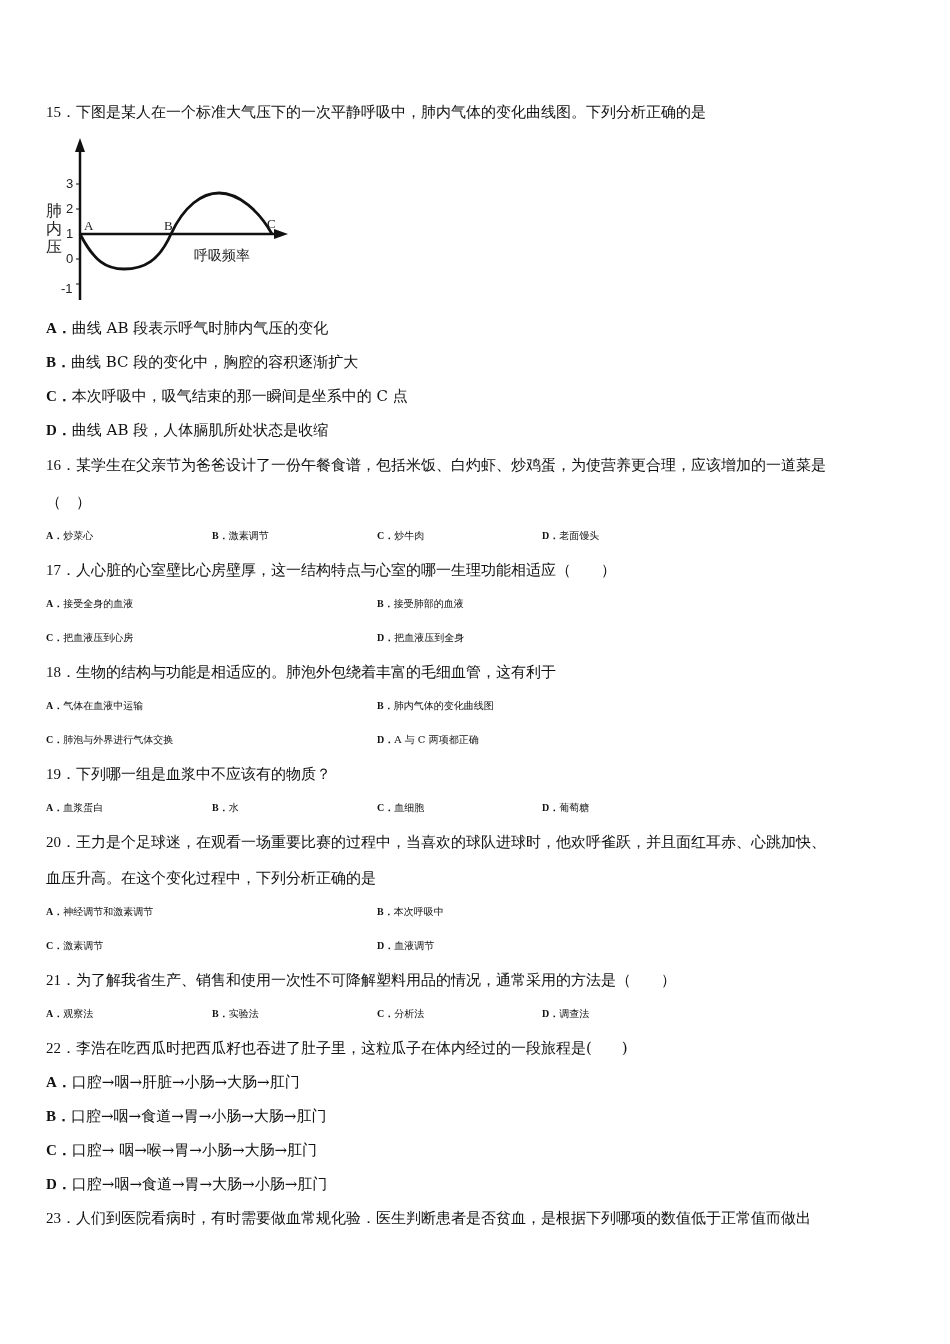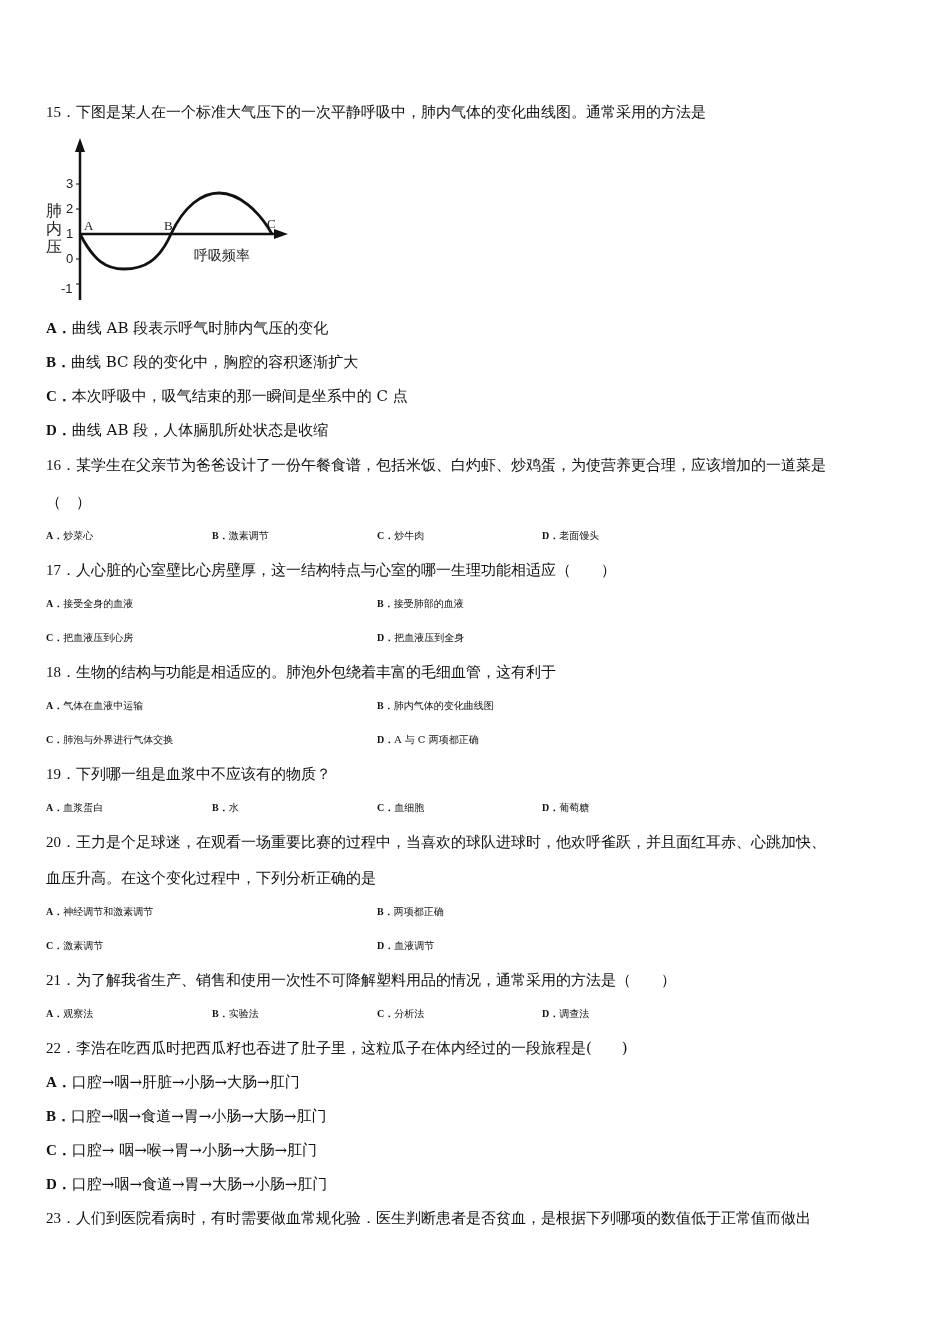--- a/index.html
+++ b/index.html
@@ -8,21 +8,21 @@
   .line { position: absolute; left: 46px; font-size: 15px; line-height: 20px; white-space: nowrap; }
   .opt-label { font-weight: bold; font-family: "Liberation Serif", serif; }
   .q-num { font-family: "Liberation Serif", serif; margin-top: 44px; }
   .col { position: absolute; font-size: 10px; line-height: 20px; white-space: nowrap; }
   #chart { position: absolute; left: 44px; top: 136px; width: 250px; height: 168px; }
 </style>
 </head>
 <body>
 
 <div class="line" style="top:102px">
-  <span class="q-num">15．</span><span>下图是某人在一个标准大气压下的一次平静呼吸中，肺内气体的变化曲线图。通常采用的方法是</span>
+  <span class="q-num">15．</span><span>下图是某人在一个标准大气压下的一次平静呼吸中，肺内气体的变化曲线图。下列分析正确的是</span>
 </div>
 
 <svg id="chart" viewBox="0 0 250 168">
 
   <line x1="36" y1="164" x2="36" y2="10" stroke="#111" stroke-width="2.5"></line>
   <polygon points="36,2 31,16 41,16" fill="#111"></polygon>
 
   <line x1="36" y1="98" x2="236" y2="98" stroke="#111" stroke-width="2.5"></line>
   <polygon points="244,98 230,93 230,103" fill="#111"></polygon>
 
@@ -97,21 +97,21 @@
 <div class="col" style="left:46px;top:798px"><span class="opt-label">A．</span><span>血浆蛋白</span></div>
 <div class="col" style="left:212px;top:798px"><span class="opt-label">B．</span><span>水</span></div>
 <div class="col" style="left:377px;top:798px"><span class="opt-label">C．</span><span>血细胞</span></div>
 <div class="col" style="left:542px;top:798px"><span class="opt-label">D．</span><span>葡萄糖</span></div>
 
 <div class="line" style="top:832px">
   <span class="q-num">20．</span><span>王力是个足球迷，在观看一场重要比赛的过程中，当喜欢的球队进球时，他欢呼雀跃，并且面红耳赤、心跳加快、</span>
 </div>
 <div class="line" style="top:868px">血压升高。在这个变化过程中，下列分析正确的是</div>
 <div class="col" style="left:46px;top:902px"><span class="opt-label">A．</span><span>神经调节和激素调节</span></div>
-<div class="col" style="left:377px;top:902px"><span class="opt-label">B．</span><span>两项都正确</span></div>
+<div class="col" style="left:377px;top:902px"><span class="opt-label">B．</span><span>本次呼吸中</span></div>
 <div class="col" style="left:46px;top:936px"><span class="opt-label">C．</span><span>激素调节</span></div>
 <div class="col" style="left:377px;top:936px"><span class="opt-label">D．</span><span>血液调节</span></div>
 
 <div class="line" style="top:970px">
   <span class="q-num">21．</span><span>为了解我省生产、销售和使用一次性不可降解塑料用品的情况，通常采用的方法是（　　）</span>
 </div>
 <div class="col" style="left:46px;top:1004px"><span class="opt-label">A．</span><span>观察法</span></div>
 <div class="col" style="left:212px;top:1004px"><span class="opt-label">B．</span><span>实验法</span></div>
 <div class="col" style="left:377px;top:1004px"><span class="opt-label">C．</span><span>分析法</span></div>
 <div class="col" style="left:542px;top:1004px"><span class="opt-label">D．</span><span>调查法</span></div>

